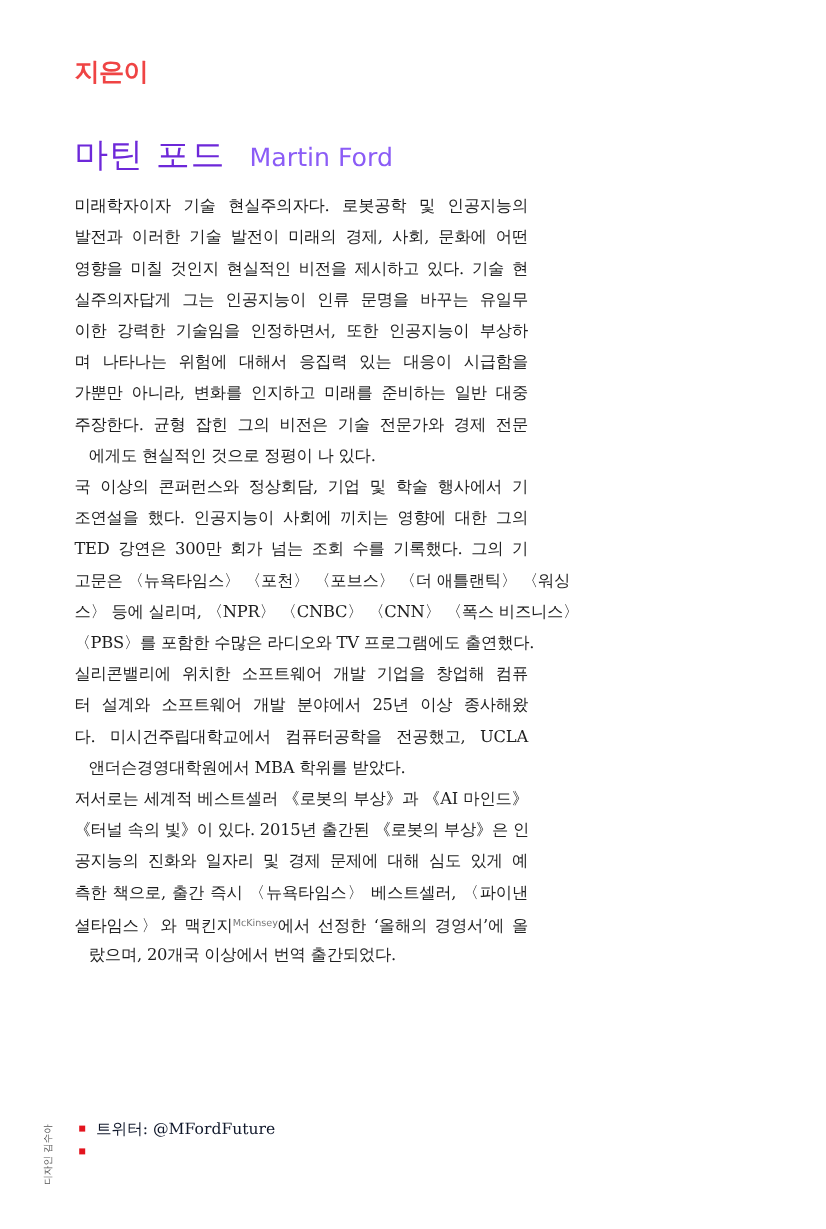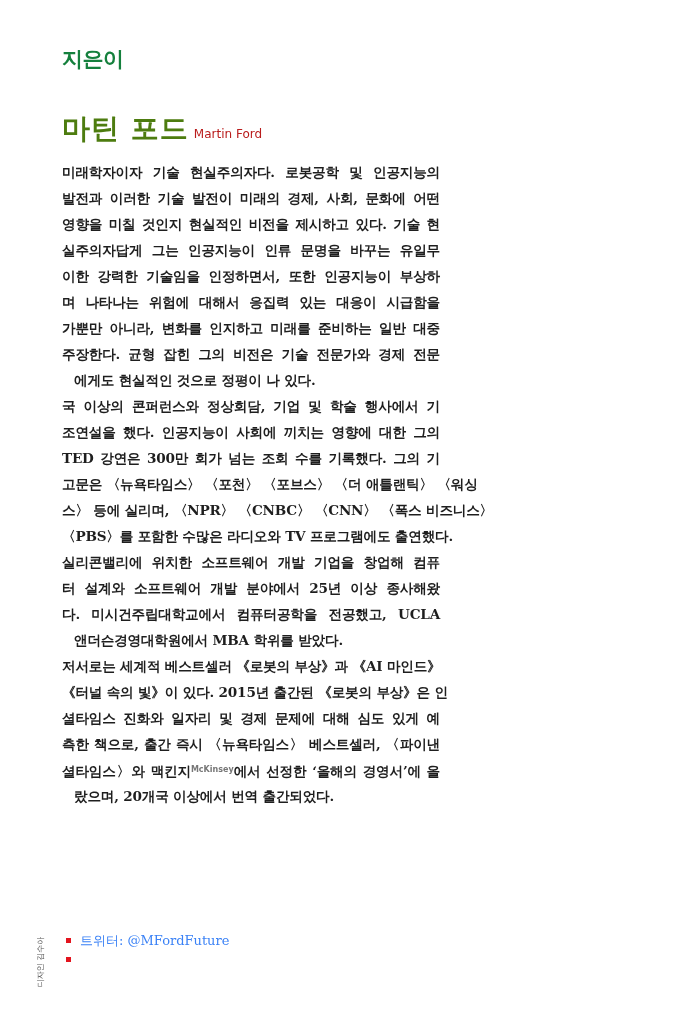--- a/index.html
+++ b/index.html
@@ -12,63 +12,62 @@
     height: 1024px;
     position: relative;
     overflow: hidden;
     font-family: "DejaVu Serif", "Liberation Serif", serif;
     color: #1a1a1a;
   }
   .section-label {
     position: absolute;
     left: 62px;
     top: 48px;
-    font-family: Liberation Mono, monospace;
+    font-family: Liberation Sans, sans-serif;
     font-weight: 900;
     font-size: 21px;
     letter-spacing: -0.5px;
-    color: #15803d;
+    color: #ef4444;
     line-height: 26px;
   }
   .author-heading {
     position: absolute;
     left: 62px;
     top: 112px;
     white-space: nowrap;
     line-height: 34px;
   }
   .author-name-ko {
     font-family: "DejaVu Serif", "Liberation Serif", serif;
     font-size: 28px;
-    font-weight: bold;
-    color: #4d7c0f;
+    font-weight: normal;
+    color: #6d28d9;
     letter-spacing: 1px;
   }
   .author-name-en {
     font-family: "DejaVu Sans", "Liberation Sans", sans-serif;
-    font-size: 12px;
-    color: #b91c1c;
-    margin-left: 0;
+    font-size: 21px;
+    color: #8b5cf6;
+    margin-left: 15px;
   }
   .bio {
     position: absolute;
     left: 62px;
     top: 159px;
     width: 378px;
   }
   .bio p {
     margin: 0;
     font-size: 13.6px;
     line-height: 26px;
     text-align: justify;
     text-align-last: left;
     color: #1e1e1e;
     letter-spacing: -0.2px;
     word-break: keep-all;
-    font-weight: bold;
   }
   .bio .line {
     display: block;
     text-align: justify;
     text-align-last: justify;
     white-space: nowrap;
     height: 26px;
   }
   .bio .line.last {
     text-align-last: left;
@@ -84,21 +83,21 @@
   .links {
     position: absolute;
     left: 66px;
     top: 931px;
   }
   .link-item {
     display: flex;
     align-items: center;
     height: 19px;
     font-size: 13px;
-    color: #3b82f6;
+    color: #0f172a;
     white-space: nowrap;
   }
   .bullet {
     display: inline-block;
     width: 5px;
     height: 5px;
     background: #e3141e;
     margin-right: 9px;
   }
   .designer-credit {
@@ -144,21 +143,21 @@
   </p>
   <p>
     <span class="line">실리콘밸리에 위치한 소프트웨어 개발 기업을 창업해 컴퓨</span>
     <span class="line">터 설계와 소프트웨어 개발 분야에서 25년 이상 종사해왔</span>
     <span class="line">다. 미시건주립대학교에서 컴퓨터공학을 전공했고, UCLA</span>
     <span class="line last">앤더슨경영대학원에서 MBA 학위를 받았다.</span>
   </p>
   <p>
     <span class="line">저서로는 세계적 베스트셀러 《로봇의 부상》과 《AI 마인드》</span>
     <span class="line">《터널 속의 빛》이 있다. 2015년 출간된 《로봇의 부상》은 인</span>
-    <span class="line">셜타임스 진화와 일자리 및 경제 문제에 대해 심도 있게 예</span>
+    <span class="line">공지능의 진화와 일자리 및 경제 문제에 대해 심도 있게 예</span>
     <span class="line">측한 책으로, 출간 즉시 〈뉴욕타임스〉 베스트셀러, 〈파이낸</span>
     <span class="line"><span>셜타임스〉와 맥킨지</span><span class="superscript-en">McKinsey</span><span>에서 선정한 ‘올해의 경영서’에 올</span></span>
     <span class="line last">랐으며, 20개국 이상에서 번역 출간되었다.</span>
   </p>
 </div>
 
 <div class="links">
   <div class="link-item">
     <span class="bullet"></span>
     <span>트위터: @MFordFuture</span>

